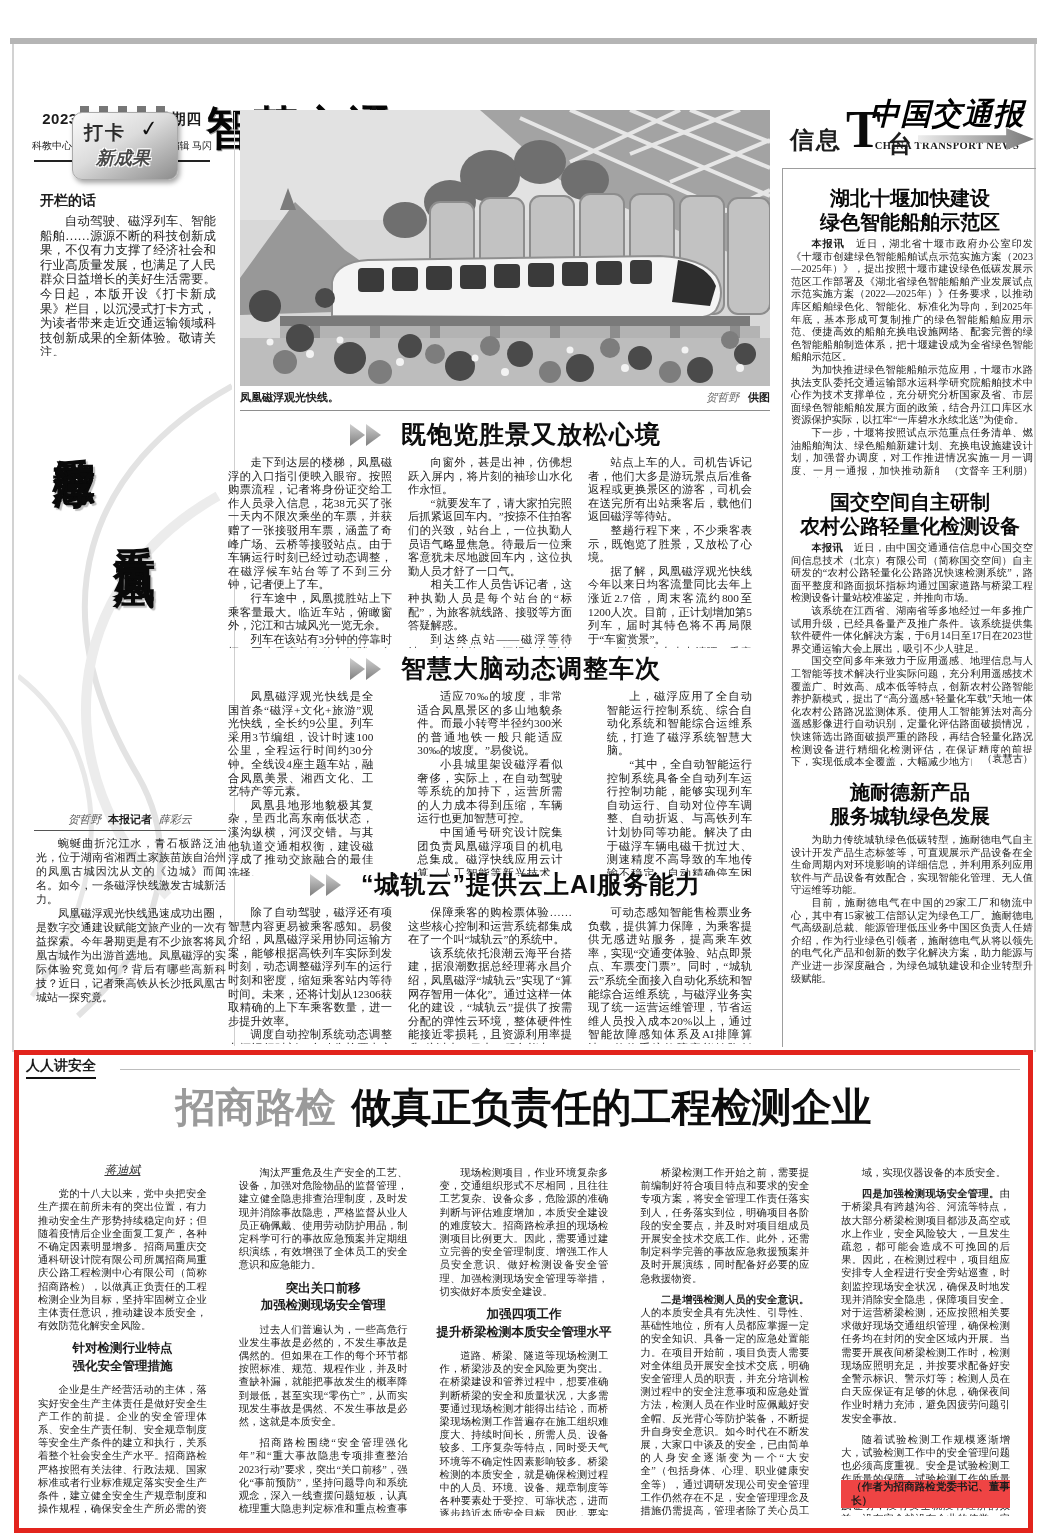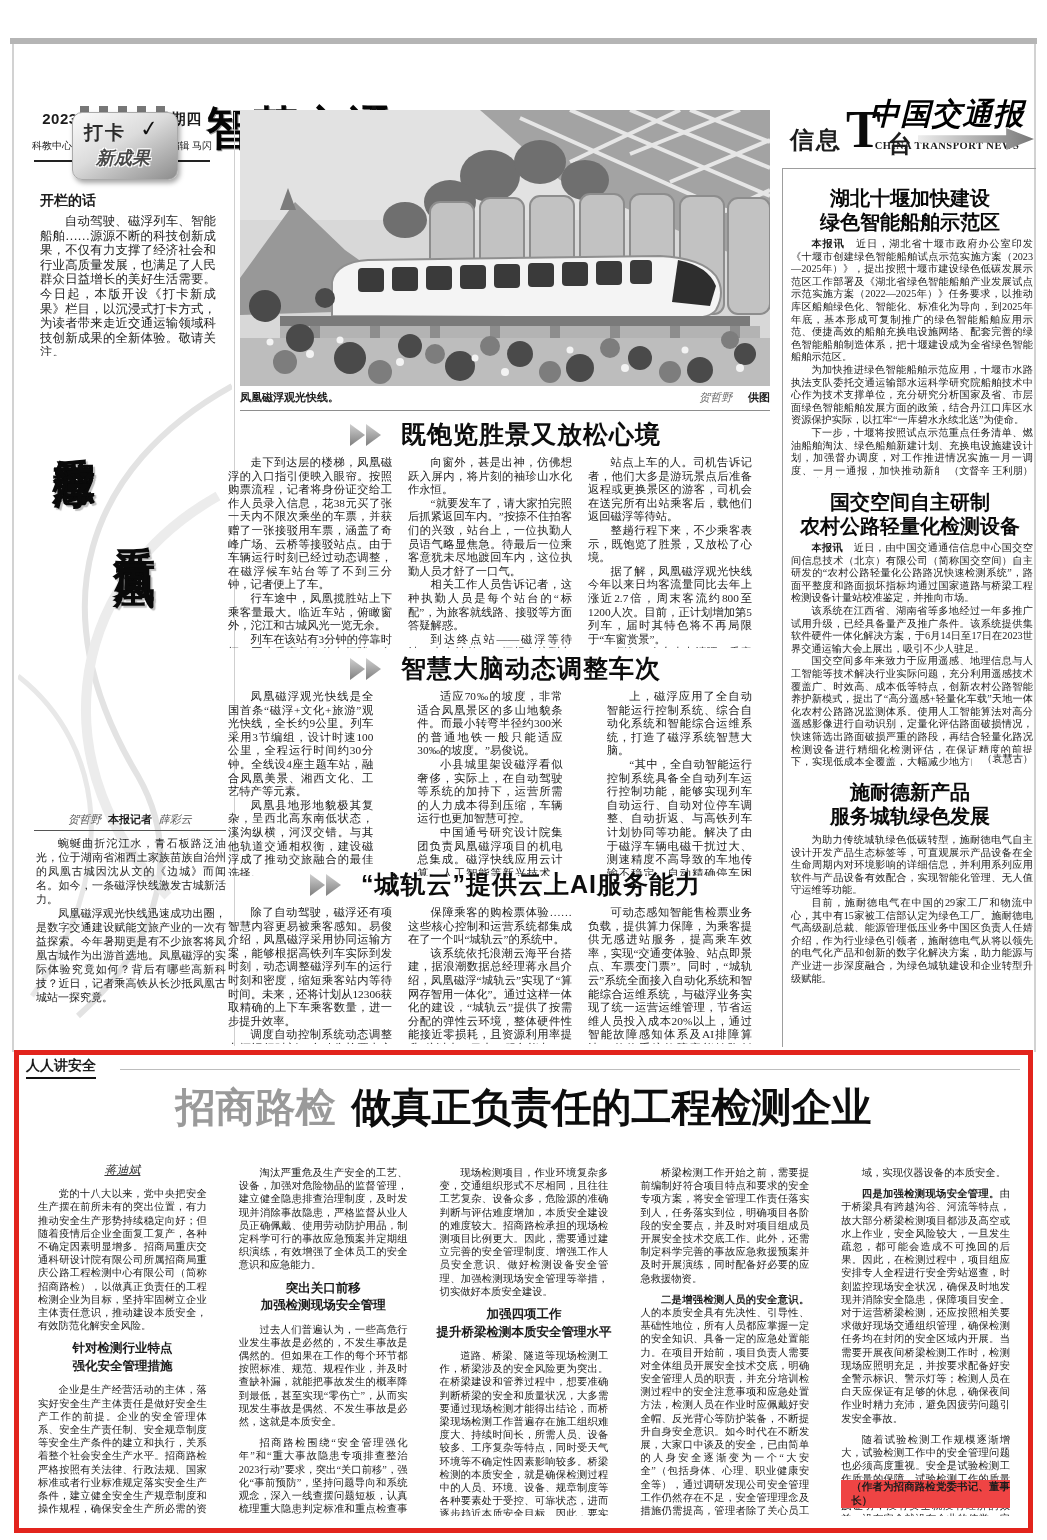--- a/index.html
+++ b/index.html
@@ -58,21 +58,21 @@
   .f-lead{left:36px;top:836px;width:190px;height:226px;font:11px/14px var(--serif);
           text-align:justify;overflow:hidden;}
   .f-lead p{margin:0;text-indent:2em;}
 
   
   .photo{left:240px;top:110px;width:530px;height:276px;background:#cfcfcf;}
   .caption-row{left:240px;top:390px;width:530px;height:16px;font-size:11px;}
   .cap-text{float:left;font:700 11px var(--sans);}
   .cap-credit{float:right;}
   .cap-credit .kai{color:#666;font-style:italic;}
-  .cap-credit .gt{font:700 11px var(--sans);margin-left:13px;text-align:right;}
+  .cap-credit .gt{font:700 11px var(--sans);margin-left:6px;text-align:right;}
   .cap-rule{left:240px;top:410px;width:530px;height:1px;background:#8e8e8e;}
 
   .sec-head{width:530px;display:flex;align-items:center;justify-content:center;gap:16px;}
   .sec-head h2{margin:0;font:900 25px var(--sans);color:#0d0d0d;letter-spacing:1px;}
   .sh1{left:240px;top:418px;} .sh2{left:240px;top:652px;} .sh3{left:240px;top:868px;}
   .cols3{left:228px;width:524px;display:flex;gap:16px;}
   .c1{top:456px;height:192px;} .c2{top:690px;height:186px;gap:44px;} .c3{top:906px;height:138px;}
   .cols3 .col{flex:1;overflow:hidden;font:11.3px/13.6px var(--serif);text-align:justify;}
   .cols3 .col p{margin:0;text-indent:2em;}
 

